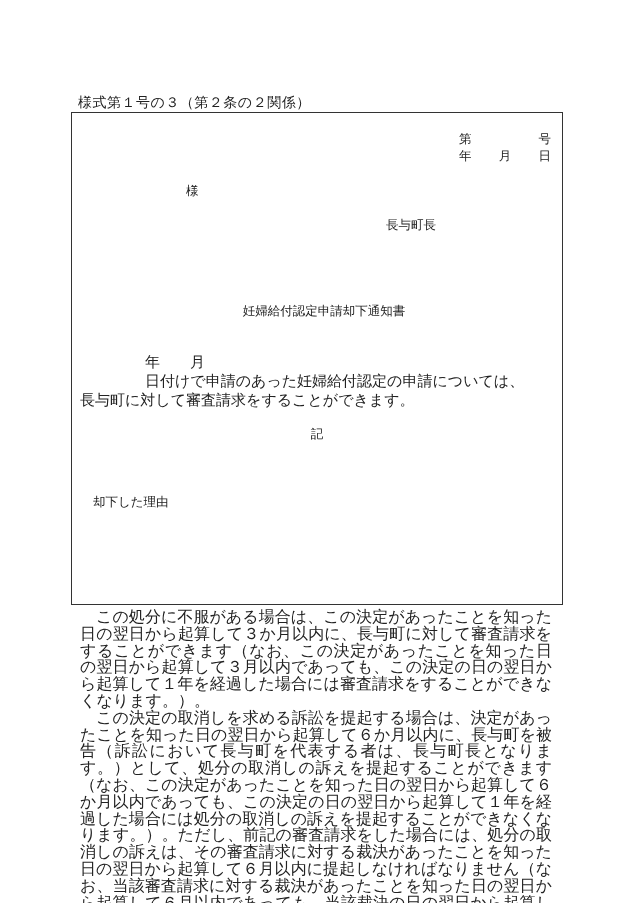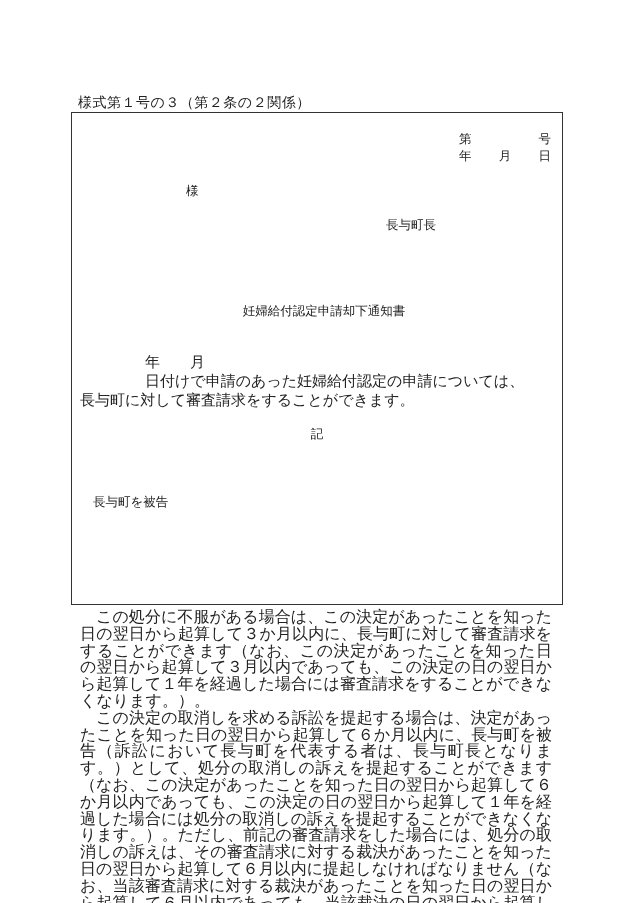--- a/index.html
+++ b/index.html
@@ -64,19 +64,19 @@
   <div class="abs title">妊婦給付認定申請却下通知書</div>
 
   <div class="body-text">
     <div class="indent date-parts">
       <span>年</span><span style="display:inline-block;width:30px"></span><span>月</span><span style="display:inline-block;width:30px"></span><span>日付けで申請のあった妊婦給付認定の申請については、</span>
     </div>
     <div>長与町に対して審査請求をすることができます。</div>
   </div>
 
   <div class="abs ki">記</div>
-  <div class="abs reason">長与町を被告</div>
+  <div class="abs reason">却下した理由</div>
 </div>
 
 <div class="notice">
   <p>この処分に不服がある場合は、この決定があったことを知った日の翌日から起算して３か月以内に、長与町に対して審査請求をすることができます（なお、この決定があったことを知った日の翌日から起算して３月以内であっても、この決定の日の翌日から起算して１年を経過した場合には審査請求をすることができなくなります。）。</p>
   <p>この決定の取消しを求める訴訟を提起する場合は、決定があったことを知った日の翌日から起算して６か月以内に、長与町を被告（訴訟において長与町を代表する者は、長与町長となります。）として、処分の取消しの訴えを提起することができます（なお、この決定があったことを知った日の翌日から起算して６か月以内であっても、この決定の日の翌日から起算して１年を経過した場合には処分の取消しの訴えを提起することができなくなります。）。ただし、前記の審査請求をした場合には、処分の取消しの訴えは、その審査請求に対する裁決があったことを知った日の翌日から起算して６月以内に提起しなければなりません（なお、当該審査請求に対する裁決があったことを知った日の翌日から起算して６月以内であっても、当該裁決の日の翌日から起算して１年を経過すると処分の取消しの訴えを提起することができなくなります。）。</p>
 </div>
 
 </body></html>

